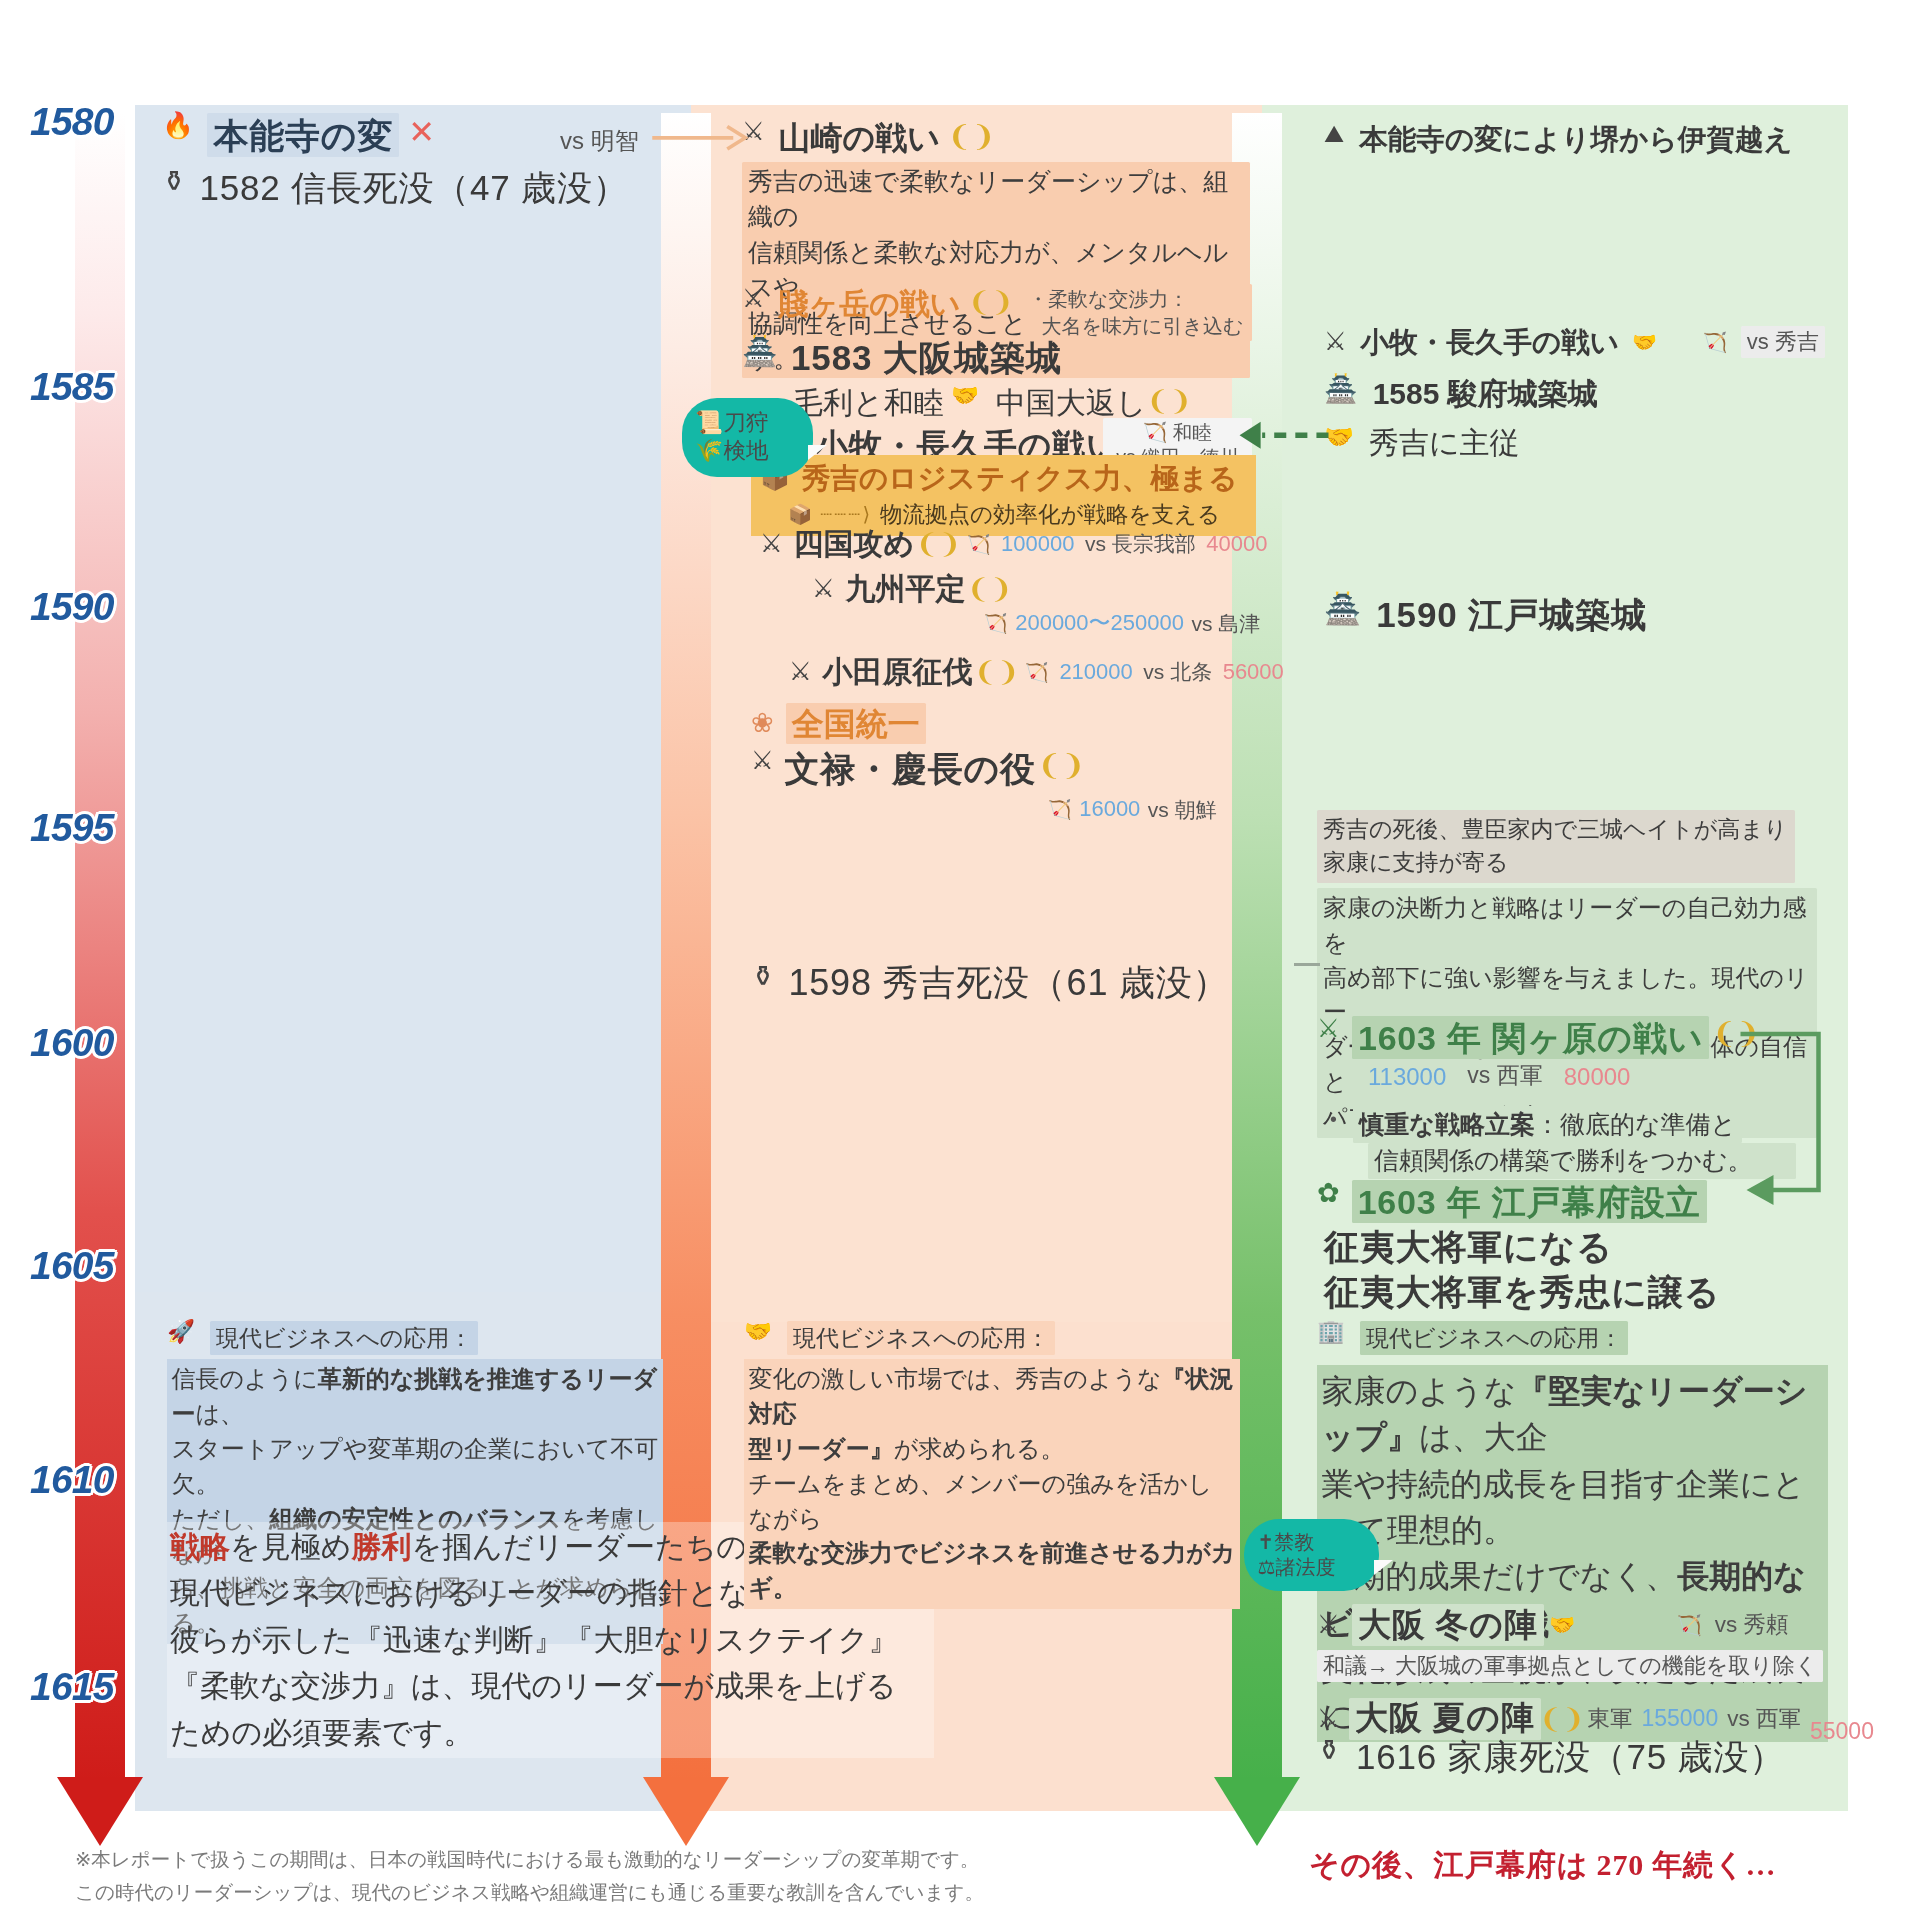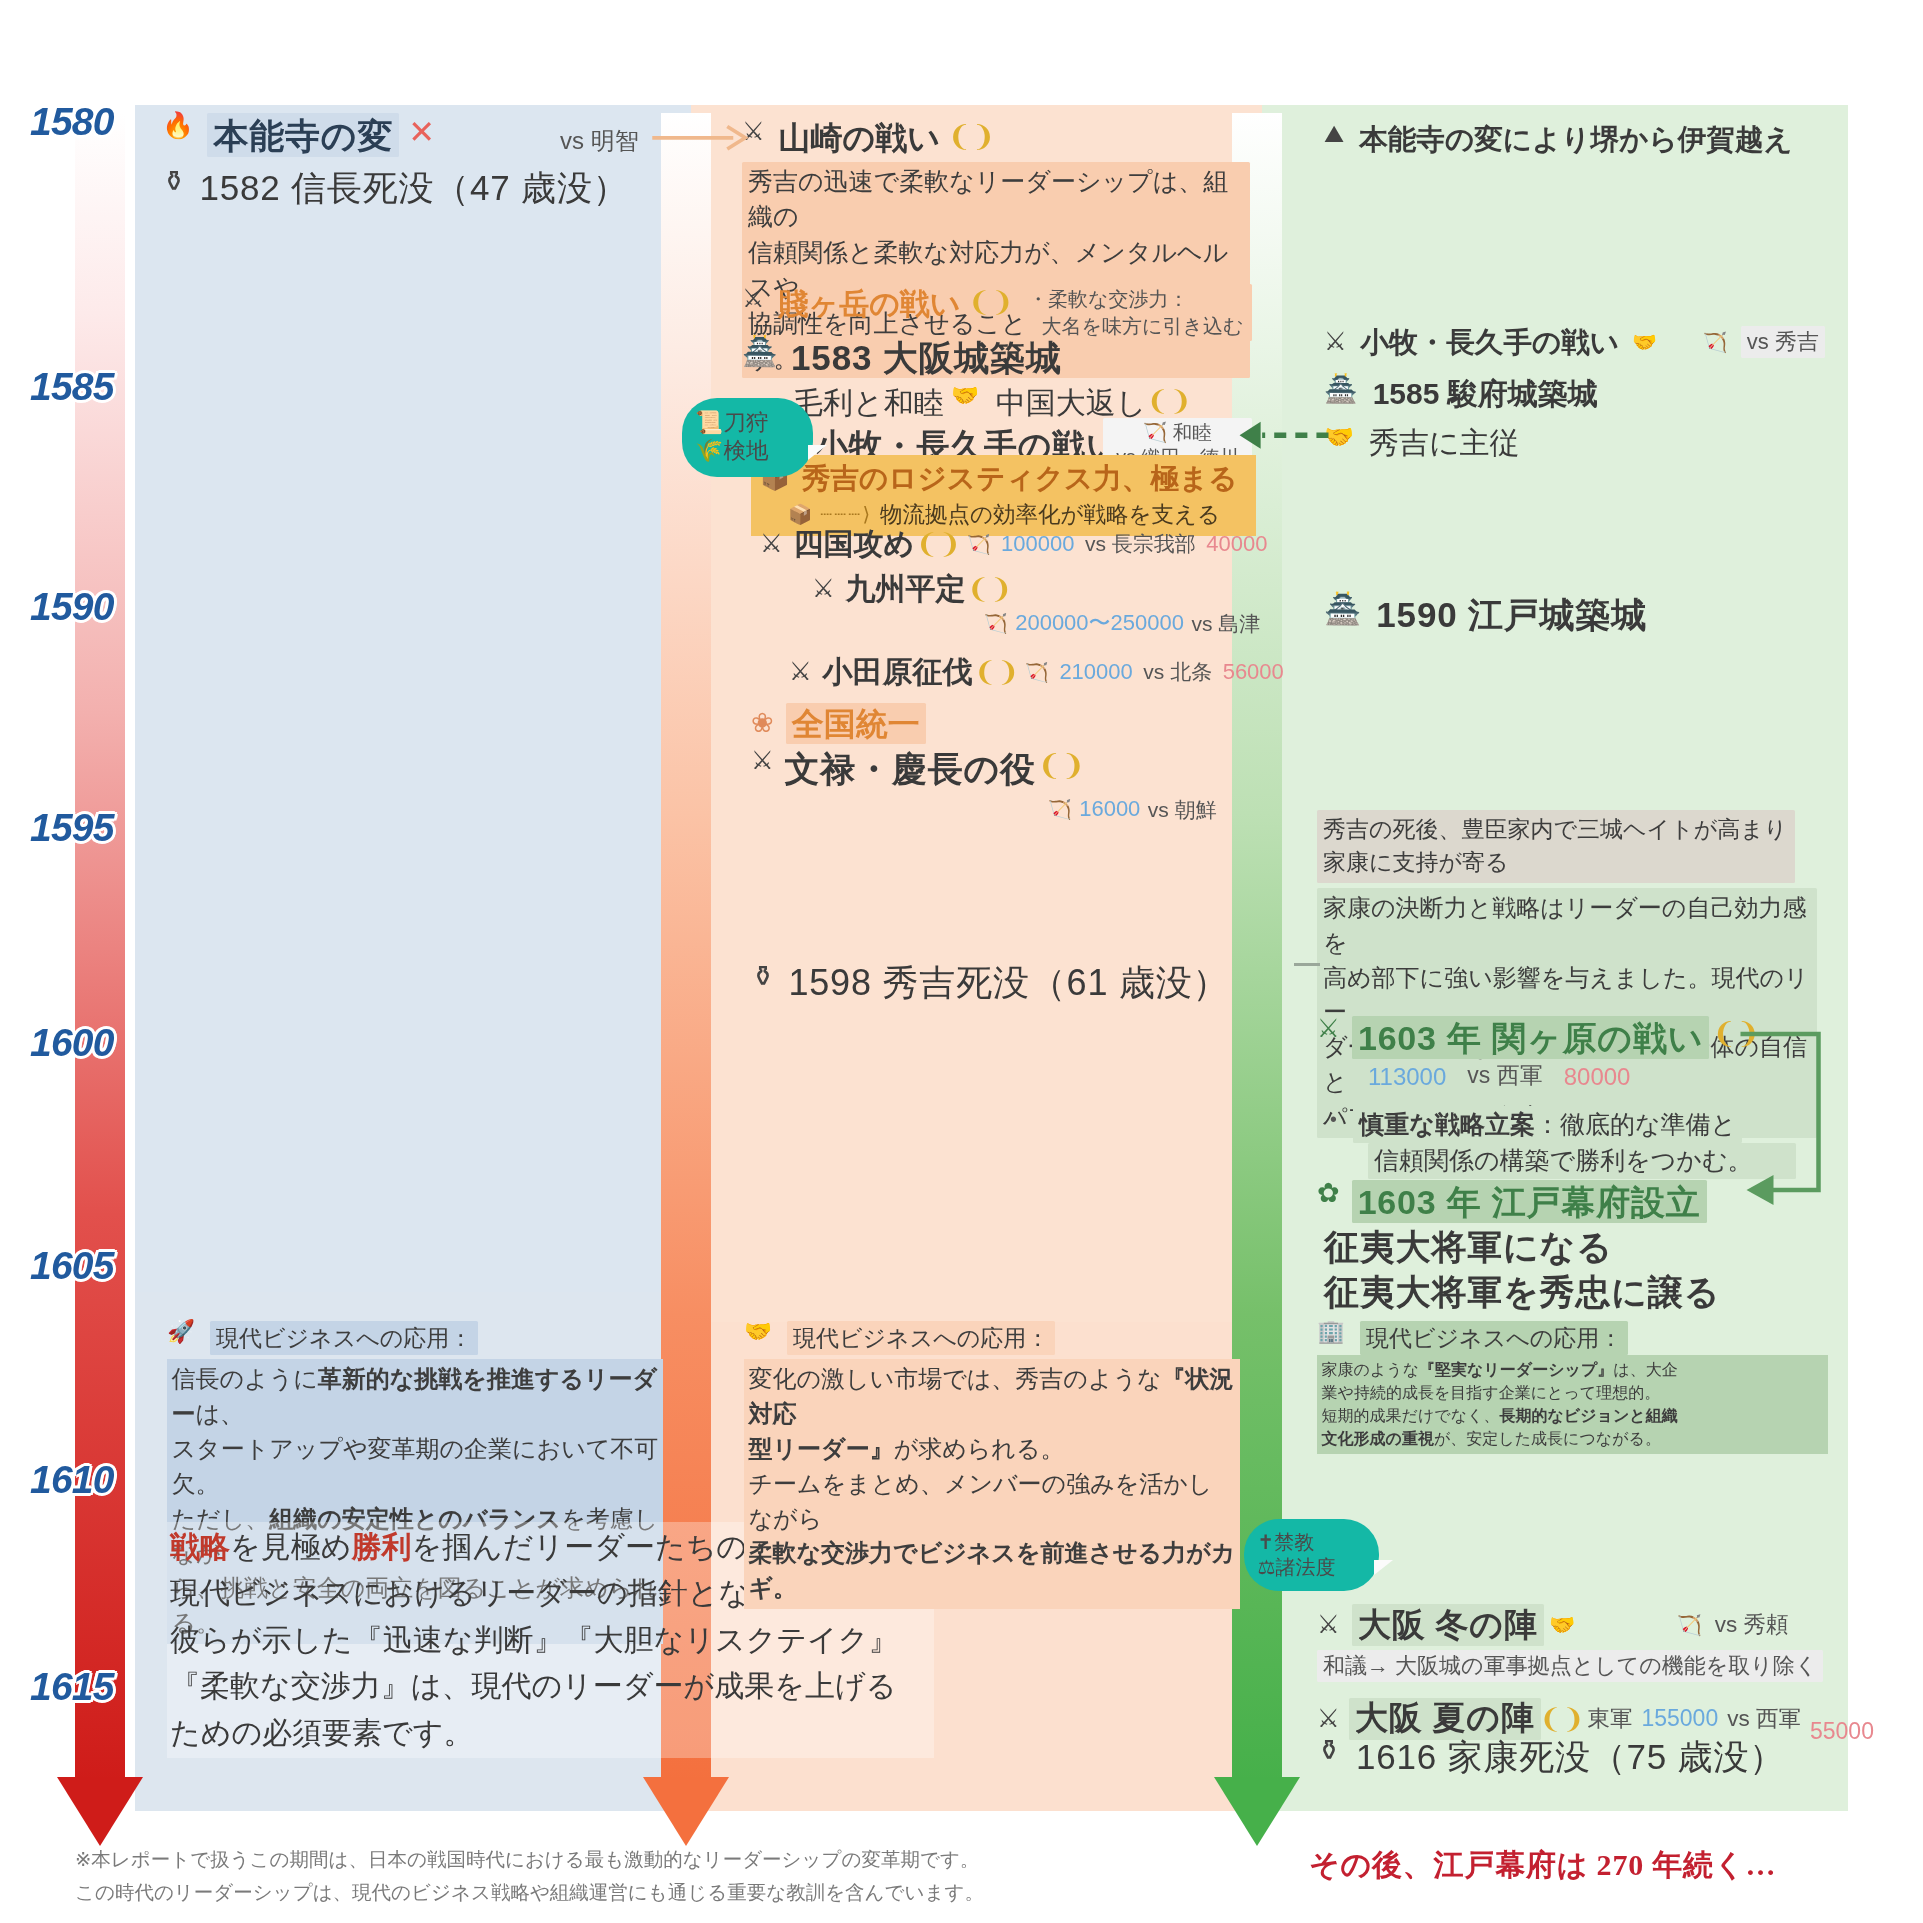--- a/index.html
+++ b/index.html
@@ -366,21 +366,21 @@
   </svg>
 
   <div class="big" style="position:absolute;left:1324px;top:1226px;font-size:35px;">征夷大将軍になる</div>
   <div class="big" style="position:absolute;left:1324px;top:1271px;font-size:35px;">征夷大将軍を秀忠に譲る</div>
 
   <div style="position:absolute;left:1317px;top:1321px;width:511px;">
     <div class="row" style="position:relative;left:0;top:0;gap:15px;">
       <span class="ico" style="font-size:22.5px;">🏢</span>
       <span class="norm hl hl-green-d" style="font-size:23px;">現代ビジネスへの応用：</span>
     </div>
-    <div class="norm hl-green-d" style="margin-top:0;padding:3px 4.5px;font-size:16px;line-height:1.45;">
+    <div class="norm hl-green-d" style="margin-top:10px;padding:3px 4.5px;font-size:32px;line-height:1.45;">
       <div><span>家康のような</span><b>『堅実なリーダーシップ』</b><span>は、大企</span></div>
       <div>業や持続的成長を目指す企業にとって理想的。</div>
       <div><span>短期的成果だけでなく、</span><b>長期的なビジョンと組織</b></div>
       <div><b>文化形成の重視</b><span>が、安定した成長につながる。</span></div>
     </div>
   </div>
 
   <div class="bubble" style="left:1244px;top:1519px;width:105px;font-size:20px;">
     <div><span>✝</span><span>禁教</span></div>
     <div><span>⚖</span><span>諸法度</span></div>

